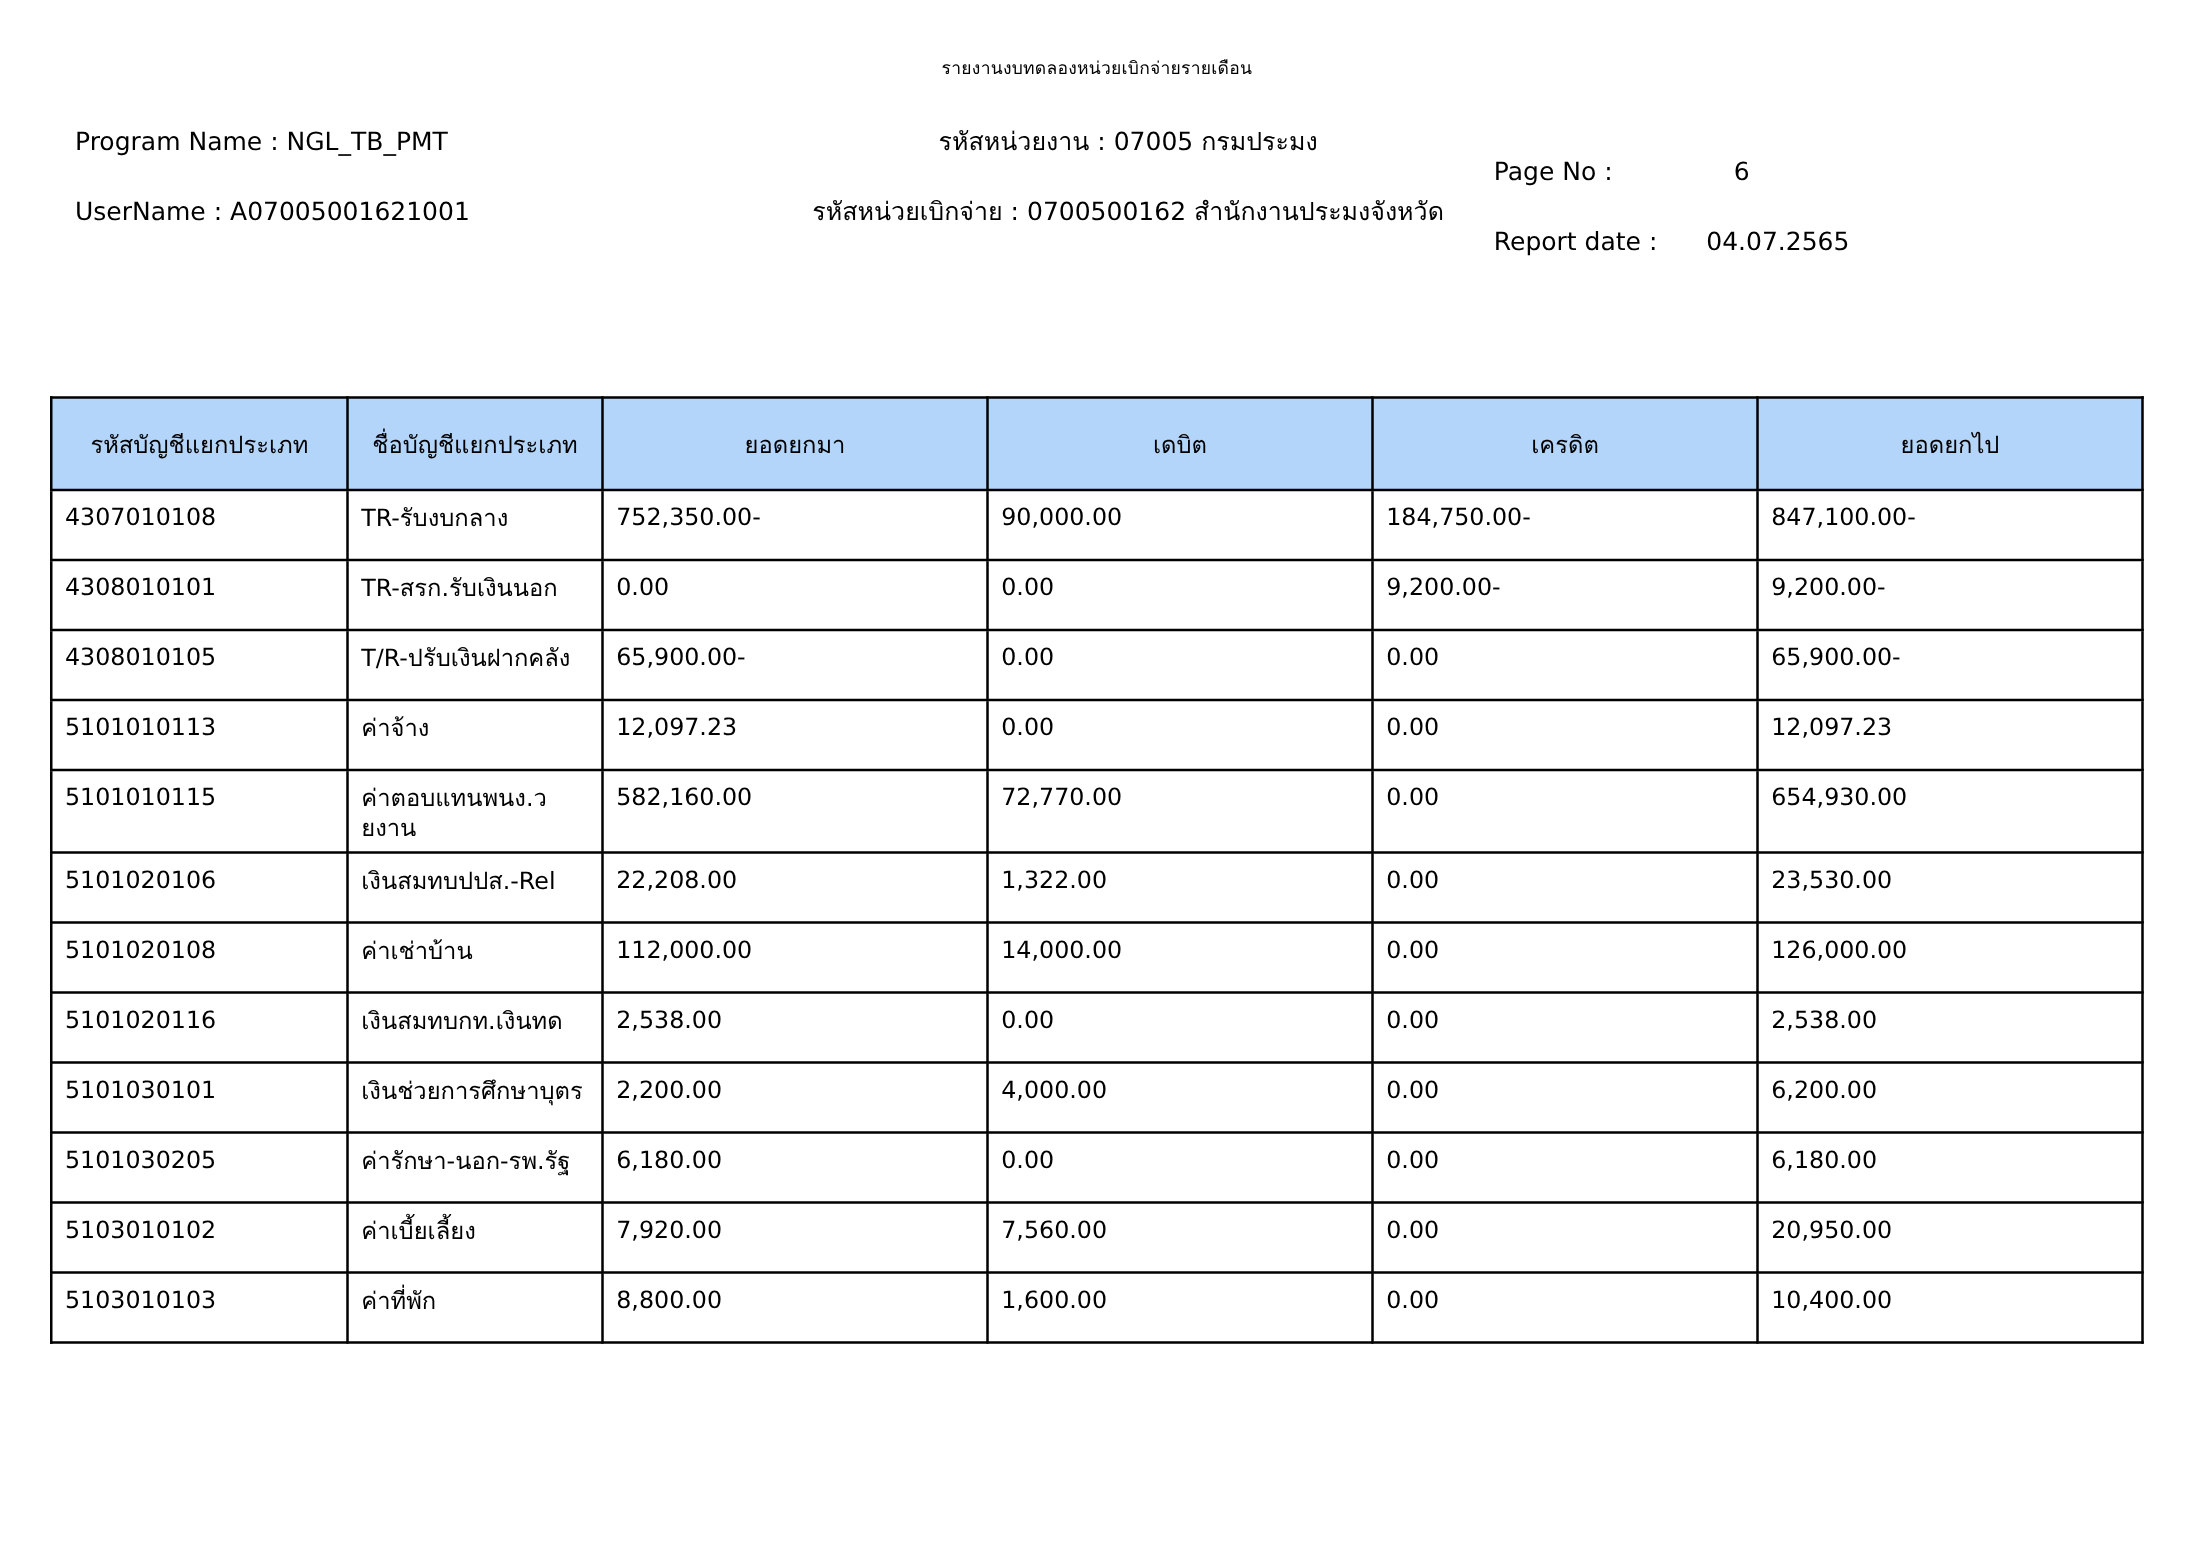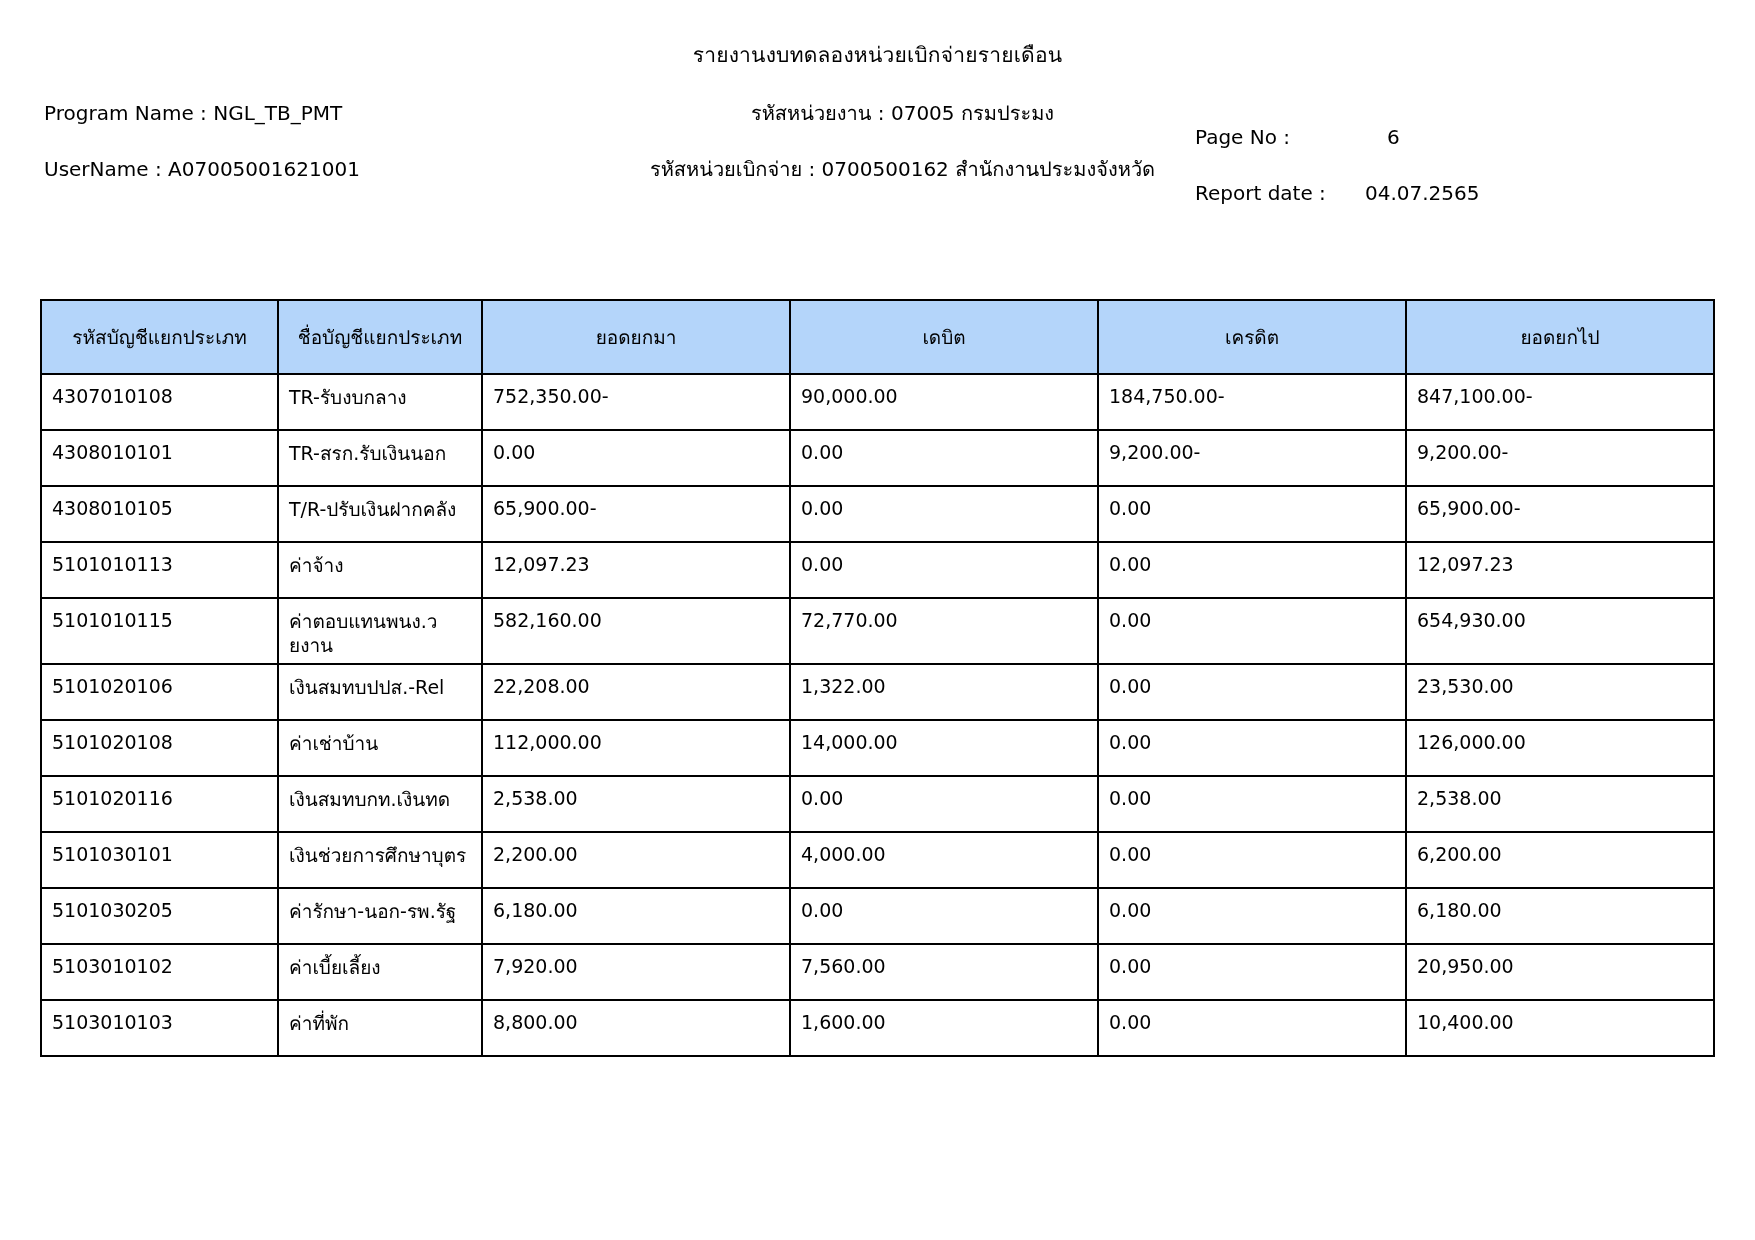--- a/index.html
+++ b/index.html
@@ -22,39 +22,39 @@
     box-sizing: border-box;
   }
 
   
   .report-title {
     position: absolute;
     top: 40px;
     left: 0;
     width: 1755px;
     text-align: center;
-    font-size: 21px;
+    font-size: 14px;
     line-height: 30px;
     letter-spacing: 0.2px;
   }
 
   .hdr-grid {
     position: absolute;
     top: 96px;
     left: 0;
     width: 1755px;
   }
   .hdr-row {
     display: flex;
     align-items: flex-start;
     height: 56px;
   }
   .hdr-left {
     width: 620px;
-    padding-left: 44px;
+    padding-left: 60px;
     box-sizing: border-box;
     font-size: 20px;
     line-height: 34px;
     white-space: nowrap;
   }
   .hdr-center {
     width: 565px;
     text-align: center;
     font-size: 20px;
     line-height: 34px;
@@ -70,21 +70,21 @@
     box-sizing: border-box;
     margin-top: 24px;
   }
   .hdr-right .lbl { width: 170px; }
   .hdr-right .val { display: inline-block; }
   .hdr-right .val.centered { padding-left: 22px; }
 
   
   .tbl-wrap {
     position: absolute;
-    top: 299px;
+    top: 317px;
     left: 40px;
     width: 1492px;
   }
   table.report {
     border-collapse: collapse;
     width: 1492px;
     table-layout: fixed;
   }
   table.report th,
   table.report td {

